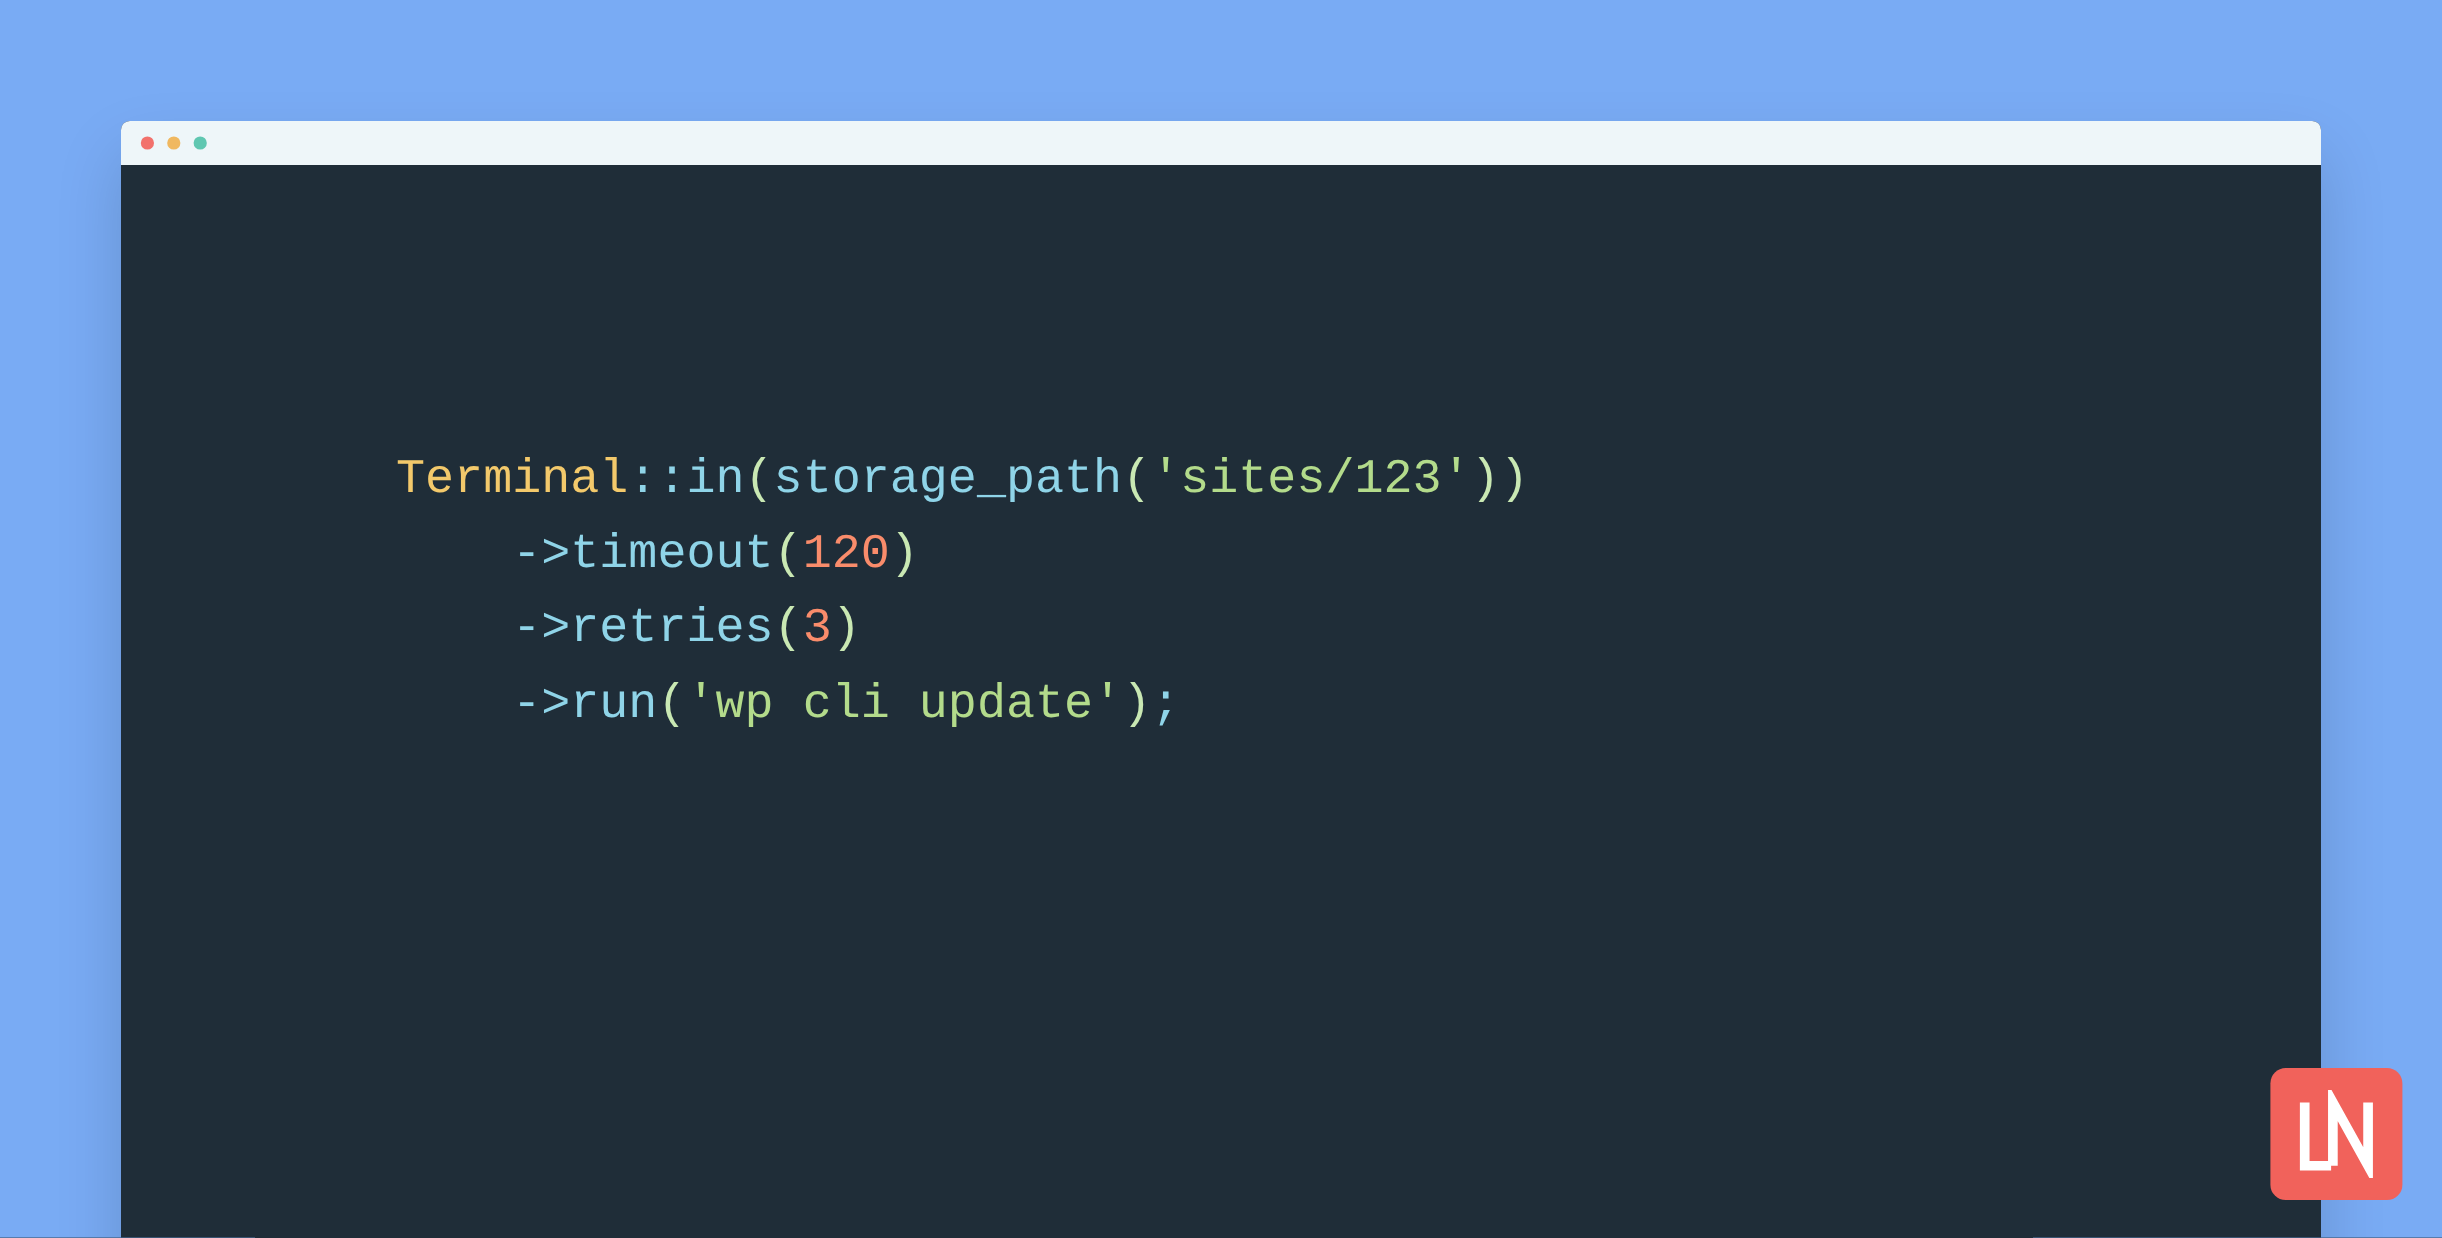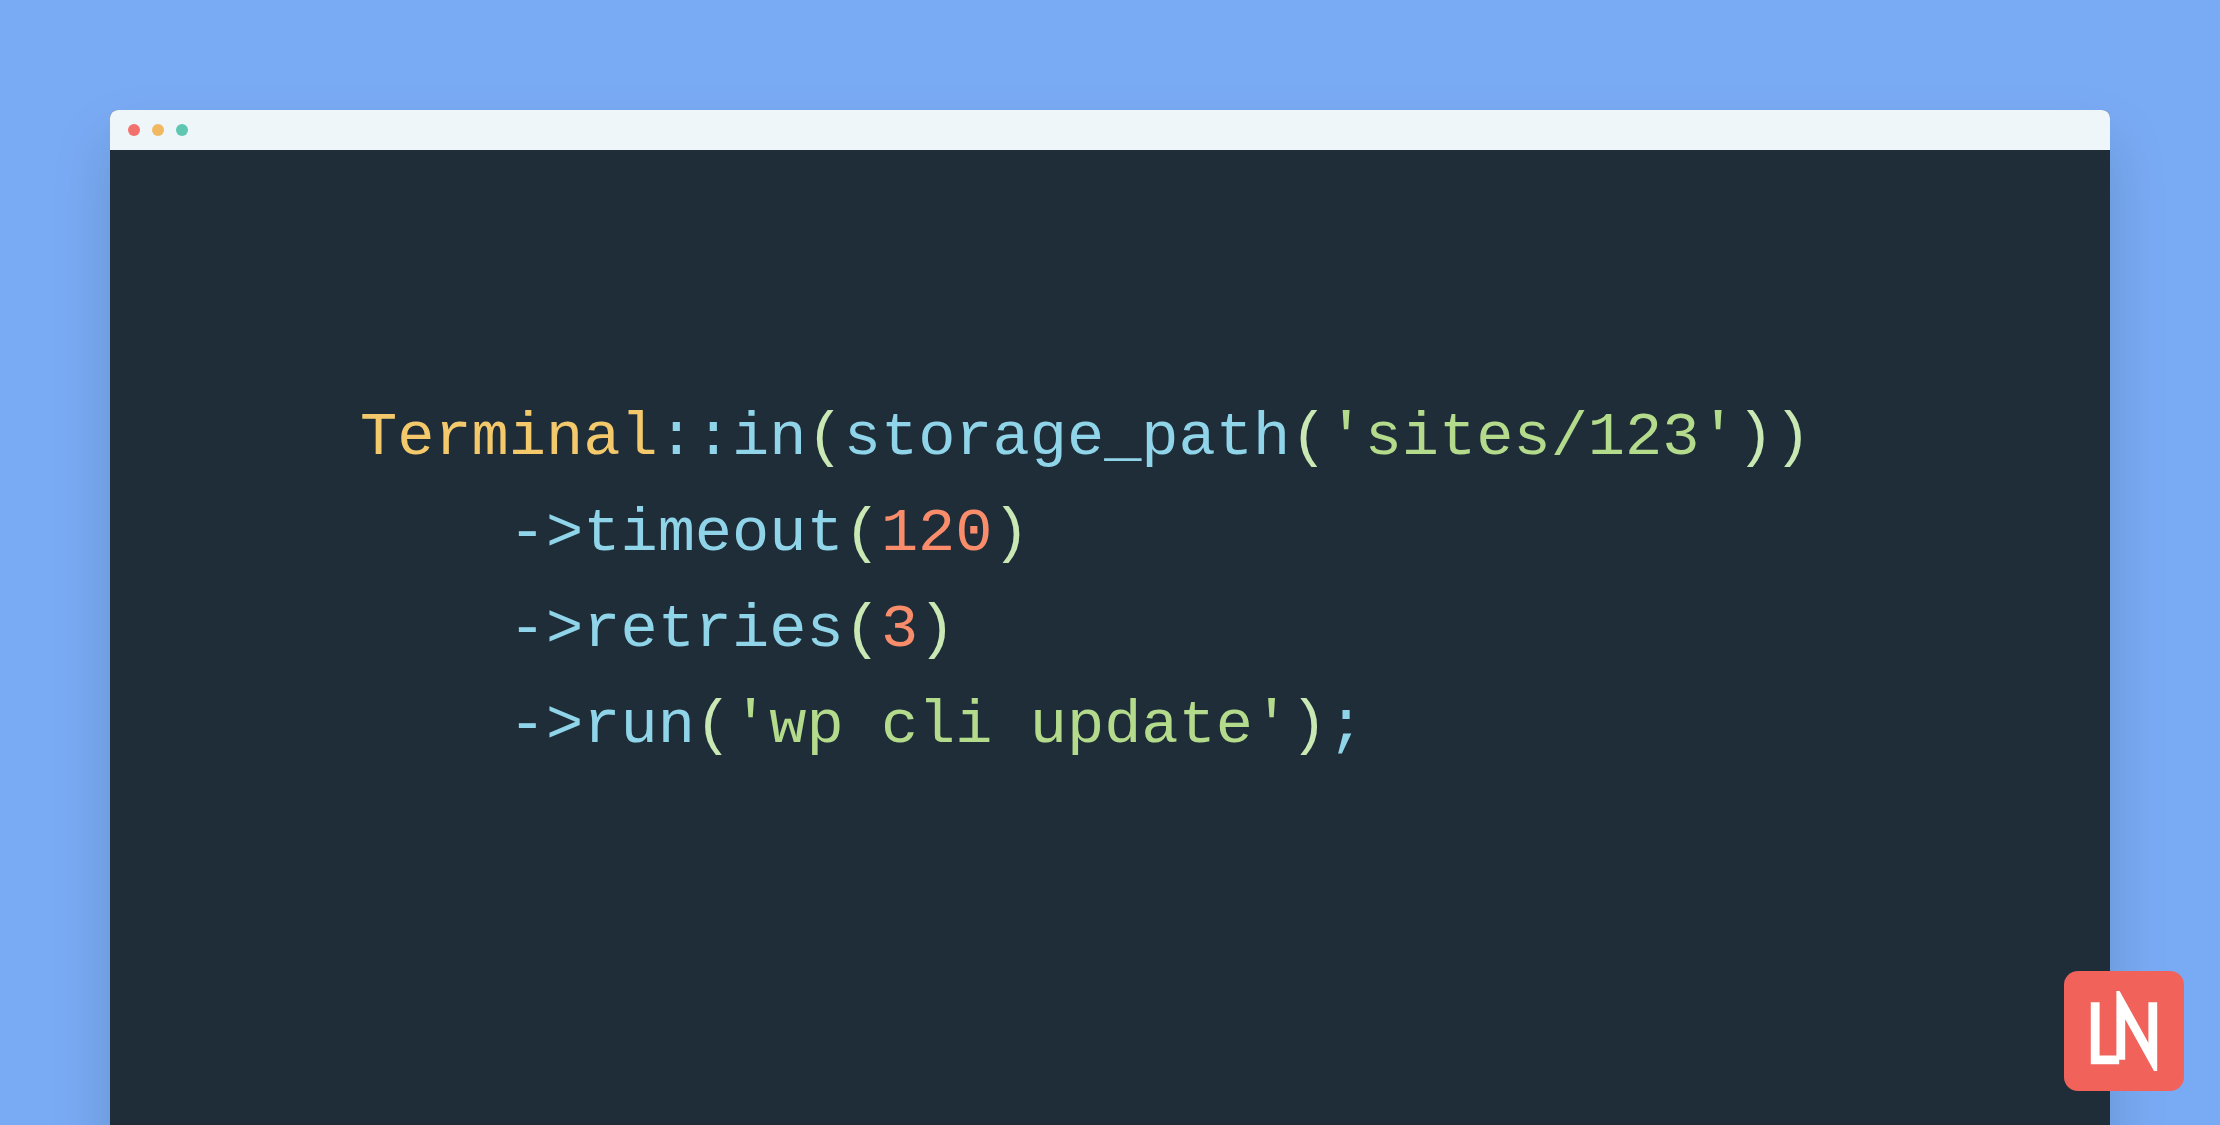--- a/index.html
+++ b/index.html
@@ -41,24 +41,25 @@
     padding: 0 18px;
     gap: 12px;
   }
   .dot { width: 12px; height: 12px; border-radius: 50%; }
   .dot.red { background: #f2716c; }
   .dot.yellow { background: #f0b860; }
   .dot.green { background: #5fc7b1; }
 
   .code-area {
     padding: 240px 0 0 250px;
-    font-size: 62px;
+    font-size: 44px;
     line-height: 1.55;
     white-space: pre;
     color: #c8d4dc;
+    margin-top: 12px;
   }
 
   
   .tok-class   { color: #f3c96b; }   
   .tok-op      { color: #8fd4e8; }   
   .tok-method  { color: #8fd4e8; }
   .tok-paren   { color: #c9e8b3; }   
   .tok-func    { color: #8fd4e8; }   
   .tok-string  { color: #b3db8b; }   
   .tok-number  { color: #f98c6b; font-family: Liberation Mono, monospace; }   

